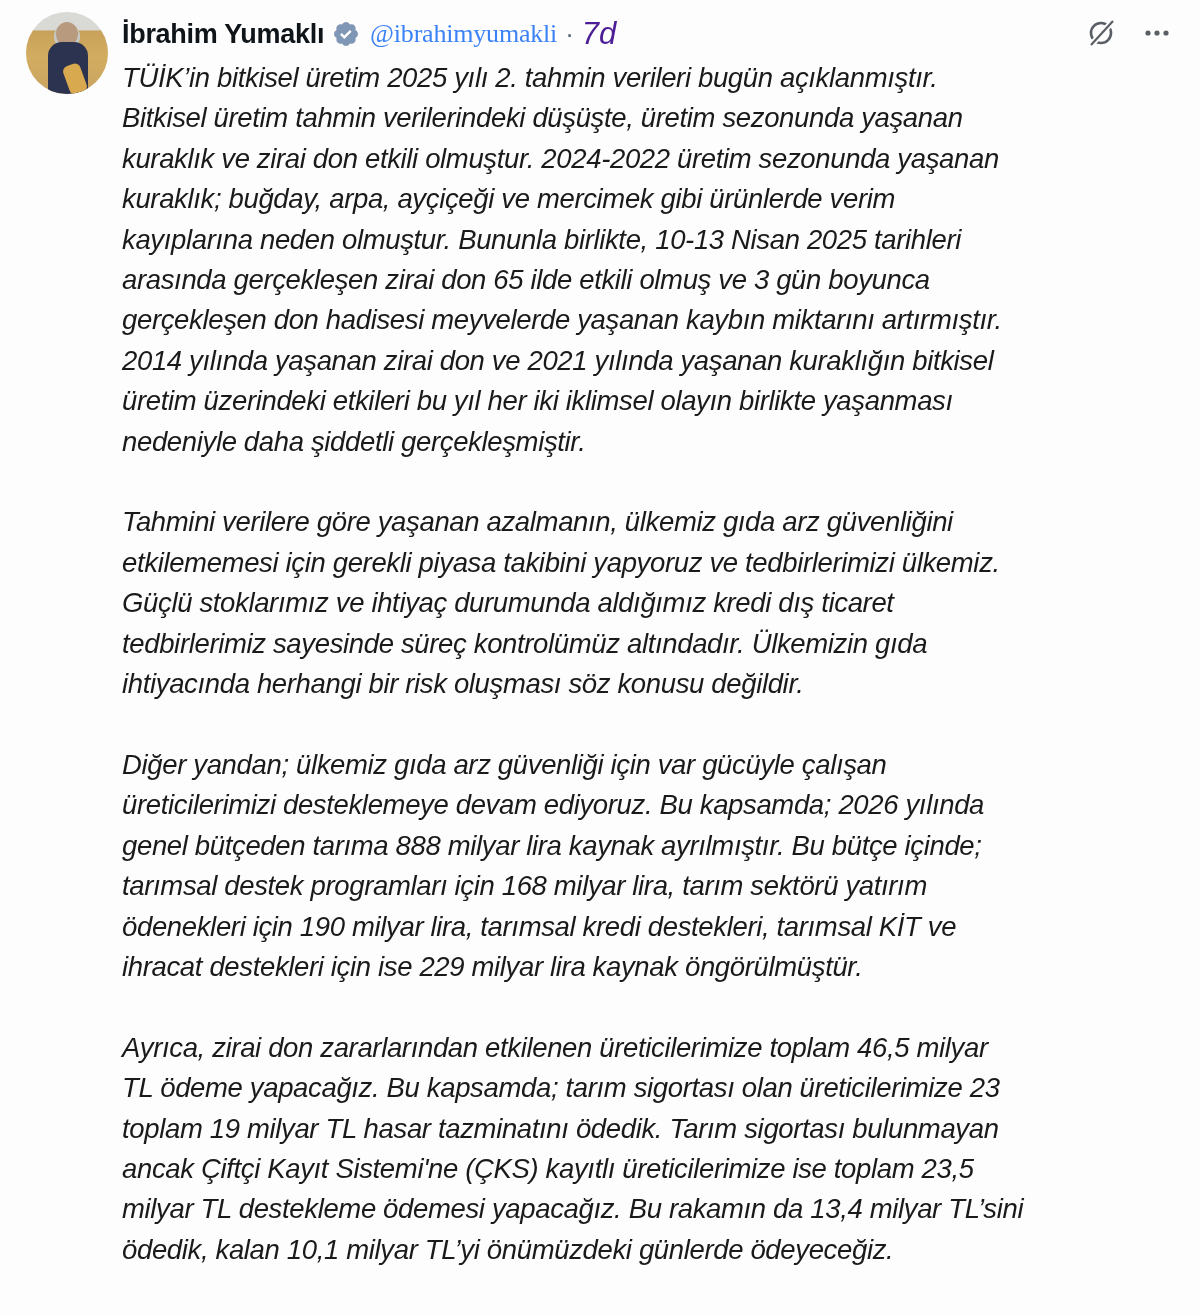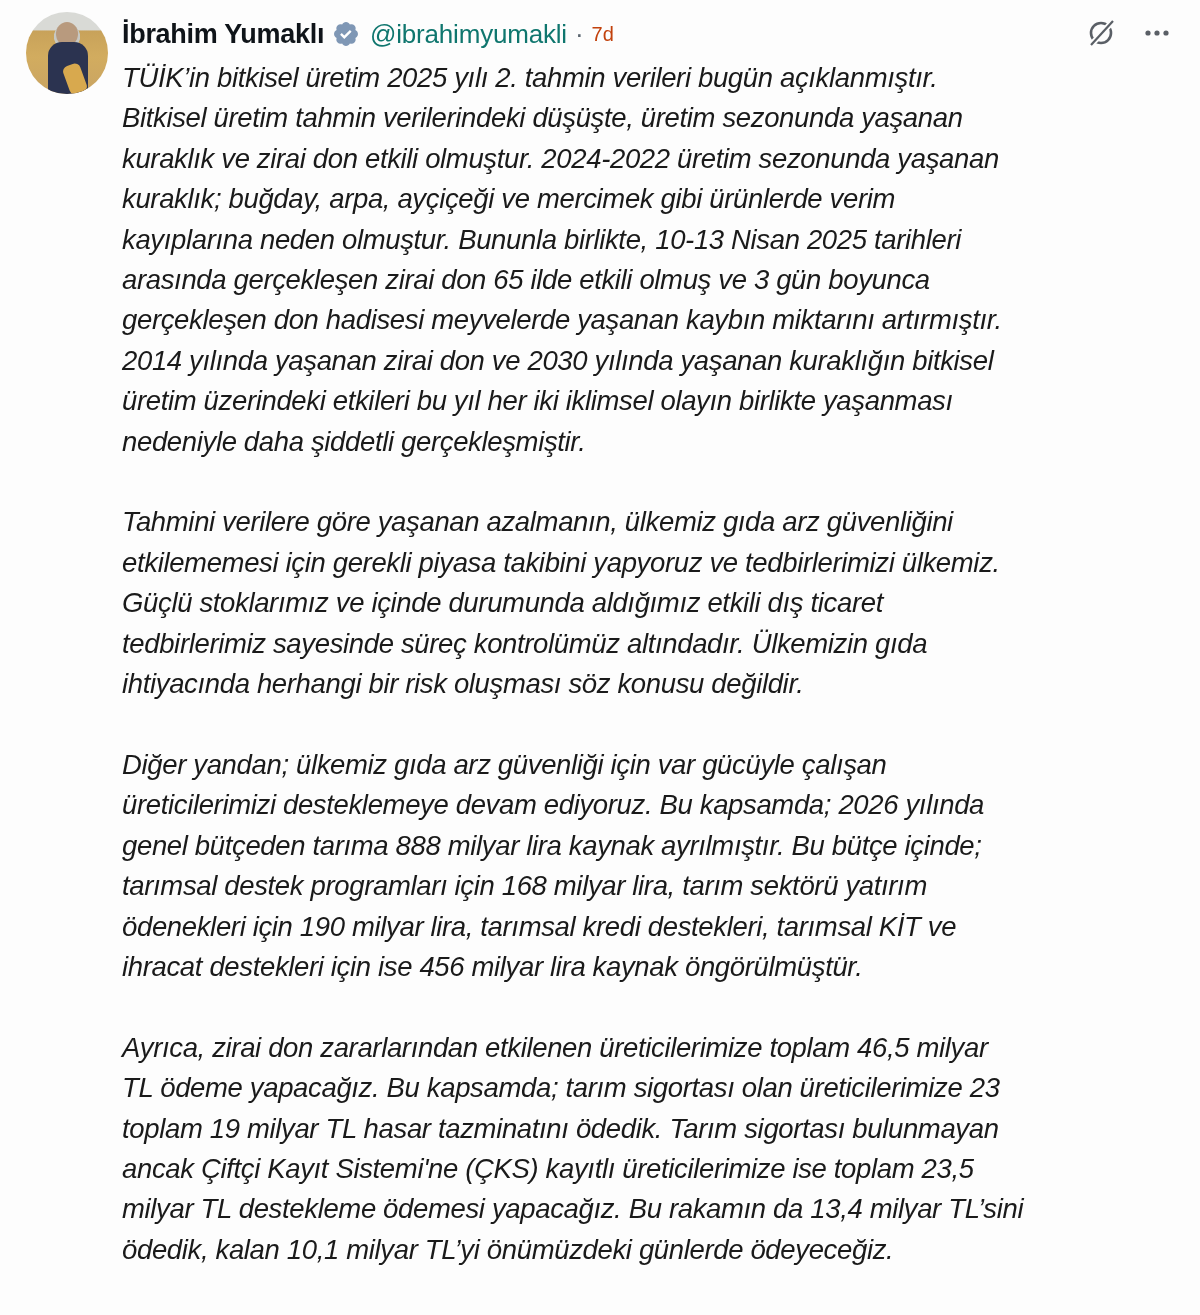--- a/index.html
+++ b/index.html
@@ -71,31 +71,33 @@
   }
   .verified {
     display: inline-block;
     width: 28px;
     height: 28px;
     margin-left: 8px;
     margin-right: 10px;
   }
   .handle {
     font-size: 26px;
-    color: #0f766e;
+    color: #3b82f6;
     letter-spacing: -0.2px;
+    font-family: Liberation Serif, serif;
   }
   .dot {
     font-size: 26px;
     color: #5b6670;
     margin: 0 8px;
   }
   .time {
-    font-size: 20px;
-    color: #c2410c;
+    font-size: 31px;
+    color: #4c1d95;
+    font-style: italic;
   }
   .actions {
     position: absolute;
     right: 30px;
     top: 16px;
     display: flex;
     align-items: center;
     gap: 22px;
   }
   .grok-icon {
@@ -170,38 +172,38 @@
 
   <div class="content">
     <div class="para">
       <span class="line">TÜİK’in bitkisel üretim 2025 yılı 2. tahmin verileri bugün açıklanmıştır.</span>
       <span class="line">Bitkisel üretim tahmin verilerindeki düşüşte, üretim sezonunda yaşanan</span>
       <span class="line">kuraklık ve zirai don etkili olmuştur. 2024-2022 üretim sezonunda yaşanan</span>
       <span class="line">kuraklık; buğday, arpa, ayçiçeği ve mercimek gibi ürünlerde verim</span>
       <span class="line">kayıplarına neden olmuştur. Bununla birlikte, 10-13 Nisan 2025 tarihleri</span>
       <span class="line">arasında gerçekleşen zirai don 65 ilde etkili olmuş ve 3 gün boyunca</span>
       <span class="line">gerçekleşen don hadisesi meyvelerde yaşanan kaybın miktarını artırmıştır.</span>
-      <span class="line">2014 yılında yaşanan zirai don ve 2030 yılında yaşanan kuraklığın bitkisel</span>
+      <span class="line">2014 yılında yaşanan zirai don ve 2021 yılında yaşanan kuraklığın bitkisel</span>
       <span class="line">üretim üzerindeki etkileri bu yıl her iki iklimsel olayın birlikte yaşanması</span>
       <span class="line">nedeniyle daha şiddetli gerçekleşmiştir.</span>
     </div>
     <div class="para">
       <span class="line">Tahmini verilere göre yaşanan azalmanın, ülkemiz gıda arz güvenliğini</span>
       <span class="line">etkilememesi için gerekli piyasa takibini yapyoruz ve tedbirlerimizi ülkemiz.</span>
-      <span class="line">Güçlü stoklarımız ve içinde durumunda aldığımız etkili dış ticaret</span>
+      <span class="line">Güçlü stoklarımız ve ihtiyaç durumunda aldığımız kredi dış ticaret</span>
       <span class="line">tedbirlerimiz sayesinde süreç kontrolümüz altındadır. Ülkemizin gıda</span>
       <span class="line">ihtiyacında herhangi bir risk oluşması söz konusu değildir.</span>
     </div>
     <div class="para">
       <span class="line">Diğer yandan; ülkemiz gıda arz güvenliği için var gücüyle çalışan</span>
       <span class="line">üreticilerimizi desteklemeye devam ediyoruz. Bu kapsamda; 2026 yılında</span>
       <span class="line">genel bütçeden tarıma 888 milyar lira kaynak ayrılmıştır. Bu bütçe içinde;</span>
       <span class="line">tarımsal destek programları için 168 milyar lira, tarım sektörü yatırım</span>
       <span class="line">ödenekleri için 190 milyar lira, tarımsal kredi destekleri, tarımsal KİT ve</span>
-      <span class="line">ihracat destekleri için ise 456 milyar lira kaynak öngörülmüştür.</span>
+      <span class="line">ihracat destekleri için ise 229 milyar lira kaynak öngörülmüştür.</span>
     </div>
     <div class="para">
       <span class="line">Ayrıca, zirai don zararlarından etkilenen üreticilerimize toplam 46,5 milyar</span>
       <span class="line">TL ödeme yapacağız. Bu kapsamda; tarım sigortası olan üreticilerimize 23</span>
       <span class="line">toplam 19 milyar TL hasar tazminatını ödedik. Tarım sigortası bulunmayan</span>
       <span class="line">ancak Çiftçi Kayıt Sistemi'ne (ÇKS) kayıtlı üreticilerimize ise toplam 23,5</span>
       <span class="line">milyar TL destekleme ödemesi yapacağız. Bu rakamın da 13,4 milyar TL’sini</span>
       <span class="line">ödedik, kalan 10,1 milyar TL’yi önümüzdeki günlerde ödeyeceğiz.</span>
     </div>
   </div>

